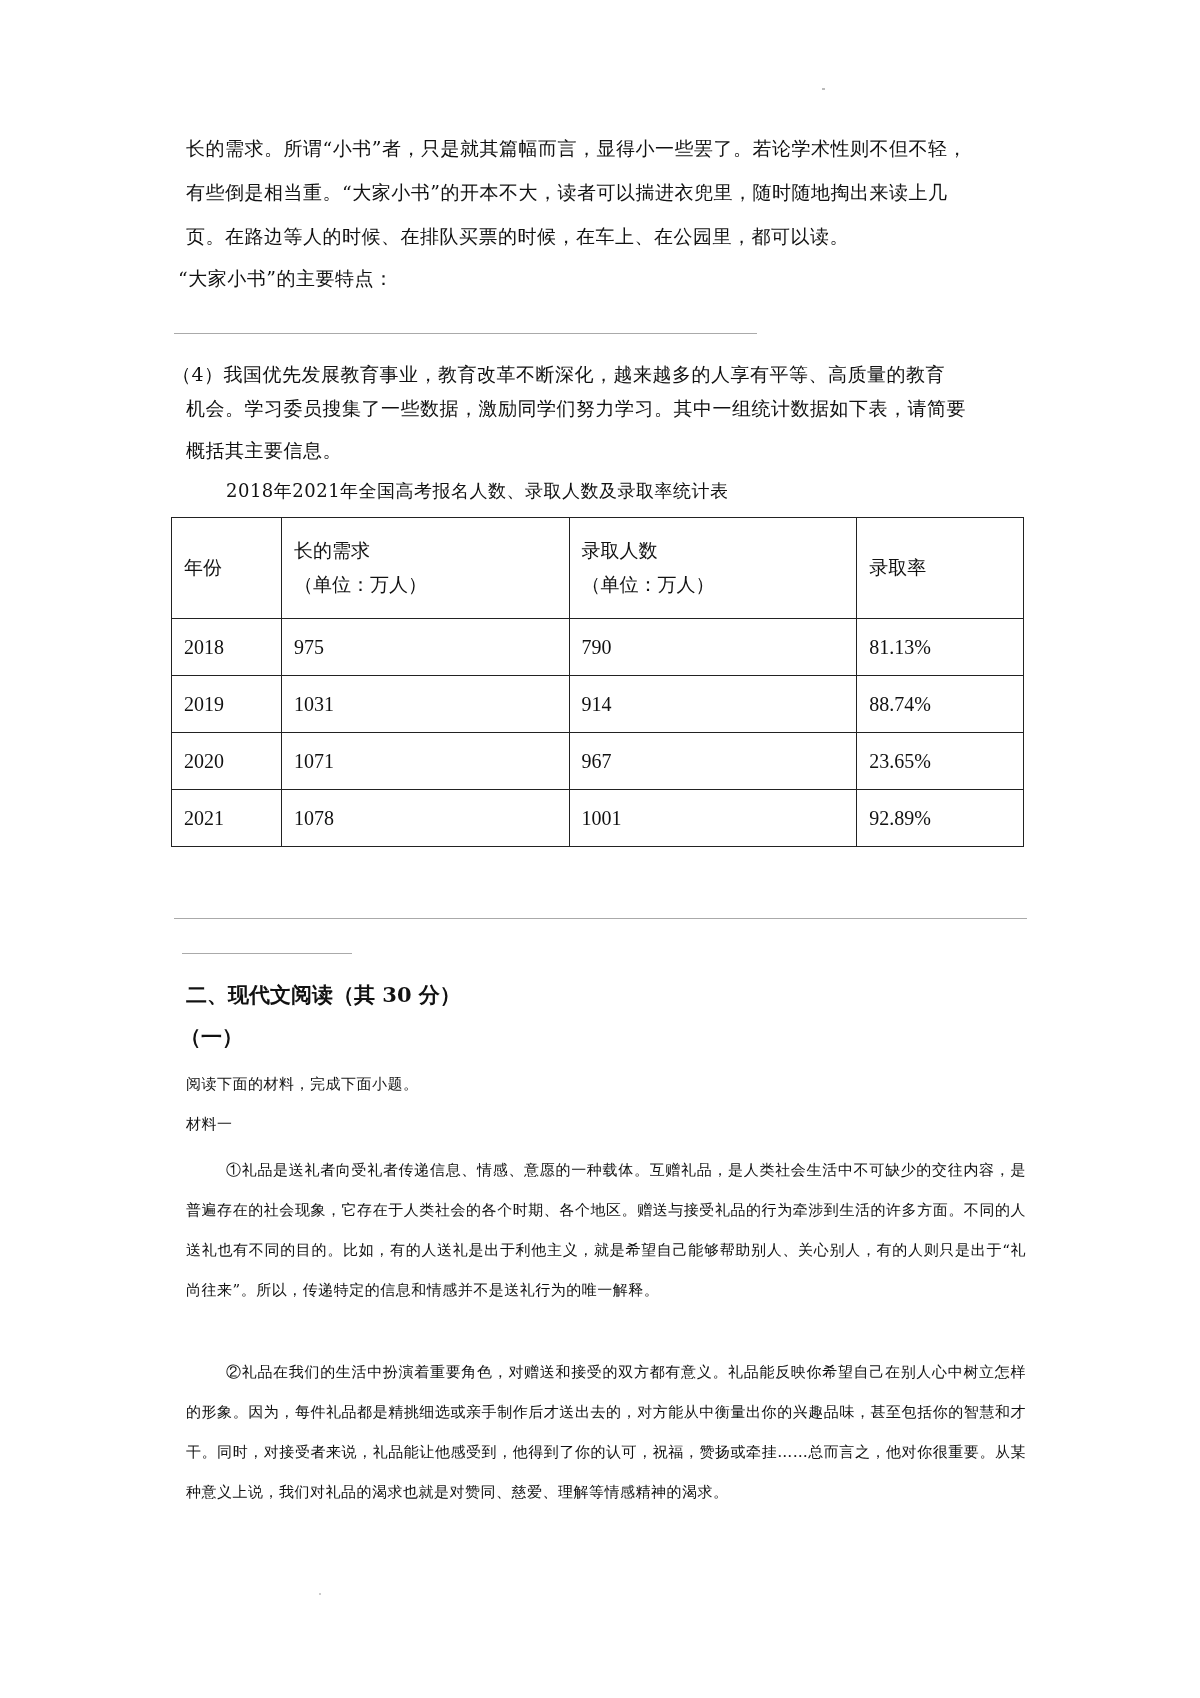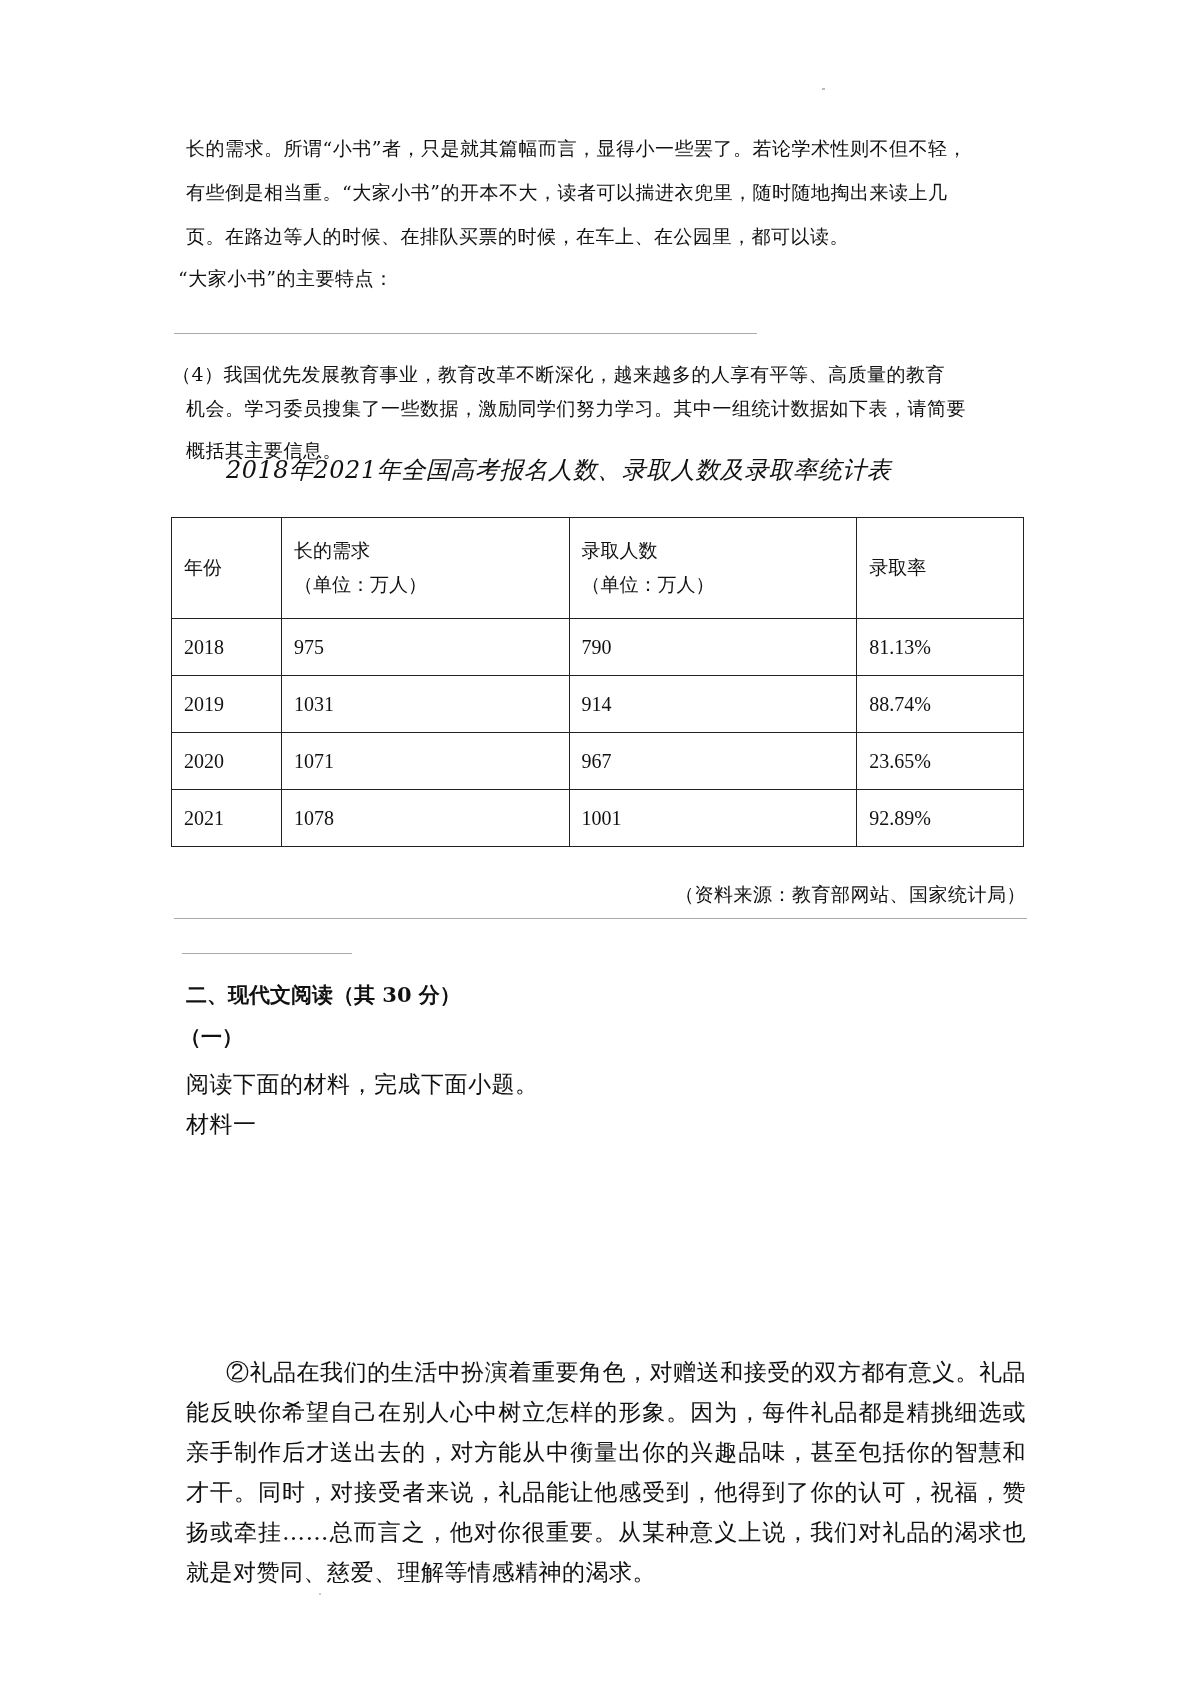--- a/index.html
+++ b/index.html
@@ -2,30 +2,30 @@
 <html><head>
 <meta charset="utf-8">
 <style>
   html, body { margin: 0; padding: 0; background: #ffffff; }
   body { width: 1200px; height: 1698px; position: relative; overflow: hidden;
          font-family: "DejaVu Serif", "Liberation Serif", serif; color: #111; }
   .page { position: absolute; left: 0; top: 0; width: 1200px; height: 1410px; }
   .speck { position: absolute; width: 3px; height: 2px; background: #bbb; }
   .p { position: absolute; left: 186px; width: 840px; font-size: 19px; line-height: 28px; white-space: nowrap; letter-spacing: 0.5px; }
   .hr { position: absolute; height: 0; border-top: 1px solid #aaa; }
-  .caption { position: absolute; left: 226px; top: 456px; font-size: 24px; line-height: 28px; letter-spacing: 0.5px; font-style: italic; }
+  .caption { position: absolute; left: 226px; top: 477px; font-size: 18px; line-height: 28px; letter-spacing: 0.5px; }
   table.stats { position: absolute; left: 171px; top: 517px; width: 853px; border-collapse: collapse; font-size: 19px; }
   table.stats td { border: 1.5px solid #222; padding: 0 0 0 12px; vertical-align: middle; }
   table.stats tr.head td { height: 100px; }
   table.stats tr.row td { height: 56px; font-family: "Liberation Serif", serif; font-size: 20px; }
   .head-sub { display: block; margin-top: 8px; }
   .source { position: absolute; right: 174px; top: 880px; font-size: 19px; line-height: 28px; letter-spacing: 0.5px; }
   .section-title { position: absolute; left: 186px; top: 980px; font-size: 21px; font-weight: bold; line-height: 30px; }
   .sub-title { position: absolute; left: 186px; top: 1022px; font-size: 21px; font-weight: bold; line-height: 30px; }
-  .body-text { position: absolute; left: 186px; width: 840px; font-size: 23px; line-height: 40px; letter-spacing: 0.5px; }
+  .body-text { position: absolute; left: 186px; width: 840px; font-size: 15px; line-height: 40px; letter-spacing: 0.5px; }
   .indent { text-indent: 40px; }
 </style>
 </head>
 <body>
 
 <div class="page">
   <div class="speck" style="left:822px; top:88px;"></div>
 
   <div class="p" style="top:134px;">长的需求。所谓“小书”者，只是就其篇幅而言，显得小一些罢了。若论学术性则不但不轻，</div>
   <div class="p" style="top:178px;">有些倒是相当重。“大家小书”的开本不大，读者可以揣进衣兜里，随时随地掏出来读上几</div>
@@ -80,27 +80,27 @@
     </tr>
     <tr class="row">
       <td>2021</td>
       <td>1078</td>
       <td>1001</td>
       <td>92.89%</td>
     </tr>
   </tbody>
     </table>
 
-  <div class="source">（资料来源：教育部网站、国家统计局）</div>
 
   <div class="hr" style="left:174px; top:918px; width:853px;"></div>
   <div class="hr" style="left:182px; top:953px; width:170px;"></div>
 
   <div class="section-title">二、现代文阅读（其 30 分）</div>
   <div class="sub-title" style="left:180px;">（一）</div>
 
   <div class="body-text" style="top:1068px; line-height:32px;">阅读下面的材料，完成下面小题。</div>
   <div class="body-text" style="top:1108px; line-height:32px;">材料一</div>
 
+  <div class="body-text indent" style="top:1150px; text-align:justify;">①礼品是送礼者向受礼者传递信息、情感、意愿的一种载体。互赠礼品，是人类社会生活中不可缺少的交往内容，是普遍存在的社会现象，它存在于人类社会的各个时期、各个地区。赠送与接受礼品的行为牵涉到生活的许多方面。不同的人送礼也有不同的目的。比如，有的人送礼是出于利他主义，就是希望自己能够帮助别人、关心别人，有的人则只是出于“礼尚往来”。所以，传递特定的信息和情感并不是送礼行为的唯一解释。</div>
   <div class="body-text indent" style="top:1352px; text-align:justify;">②礼品在我们的生活中扮演着重要角色，对赠送和接受的双方都有意义。礼品能反映你希望自己在别人心中树立怎样的形象。因为，每件礼品都是精挑细选或亲手制作后才送出去的，对方能从中衡量出你的兴趣品味，甚至包括你的智慧和才干。同时，对接受者来说，礼品能让他感受到，他得到了你的认可，祝福，赞扬或牵挂……总而言之，他对你很重要。从某种意义上说，我们对礼品的渴求也就是对赞同、慈爱、理解等情感精神的渴求。</div>
 
   <div class="speck" style="left:319px; top:1593px; width:2px; height:2px; background:#ccc;"></div>
 </div>
 
 </body></html>

